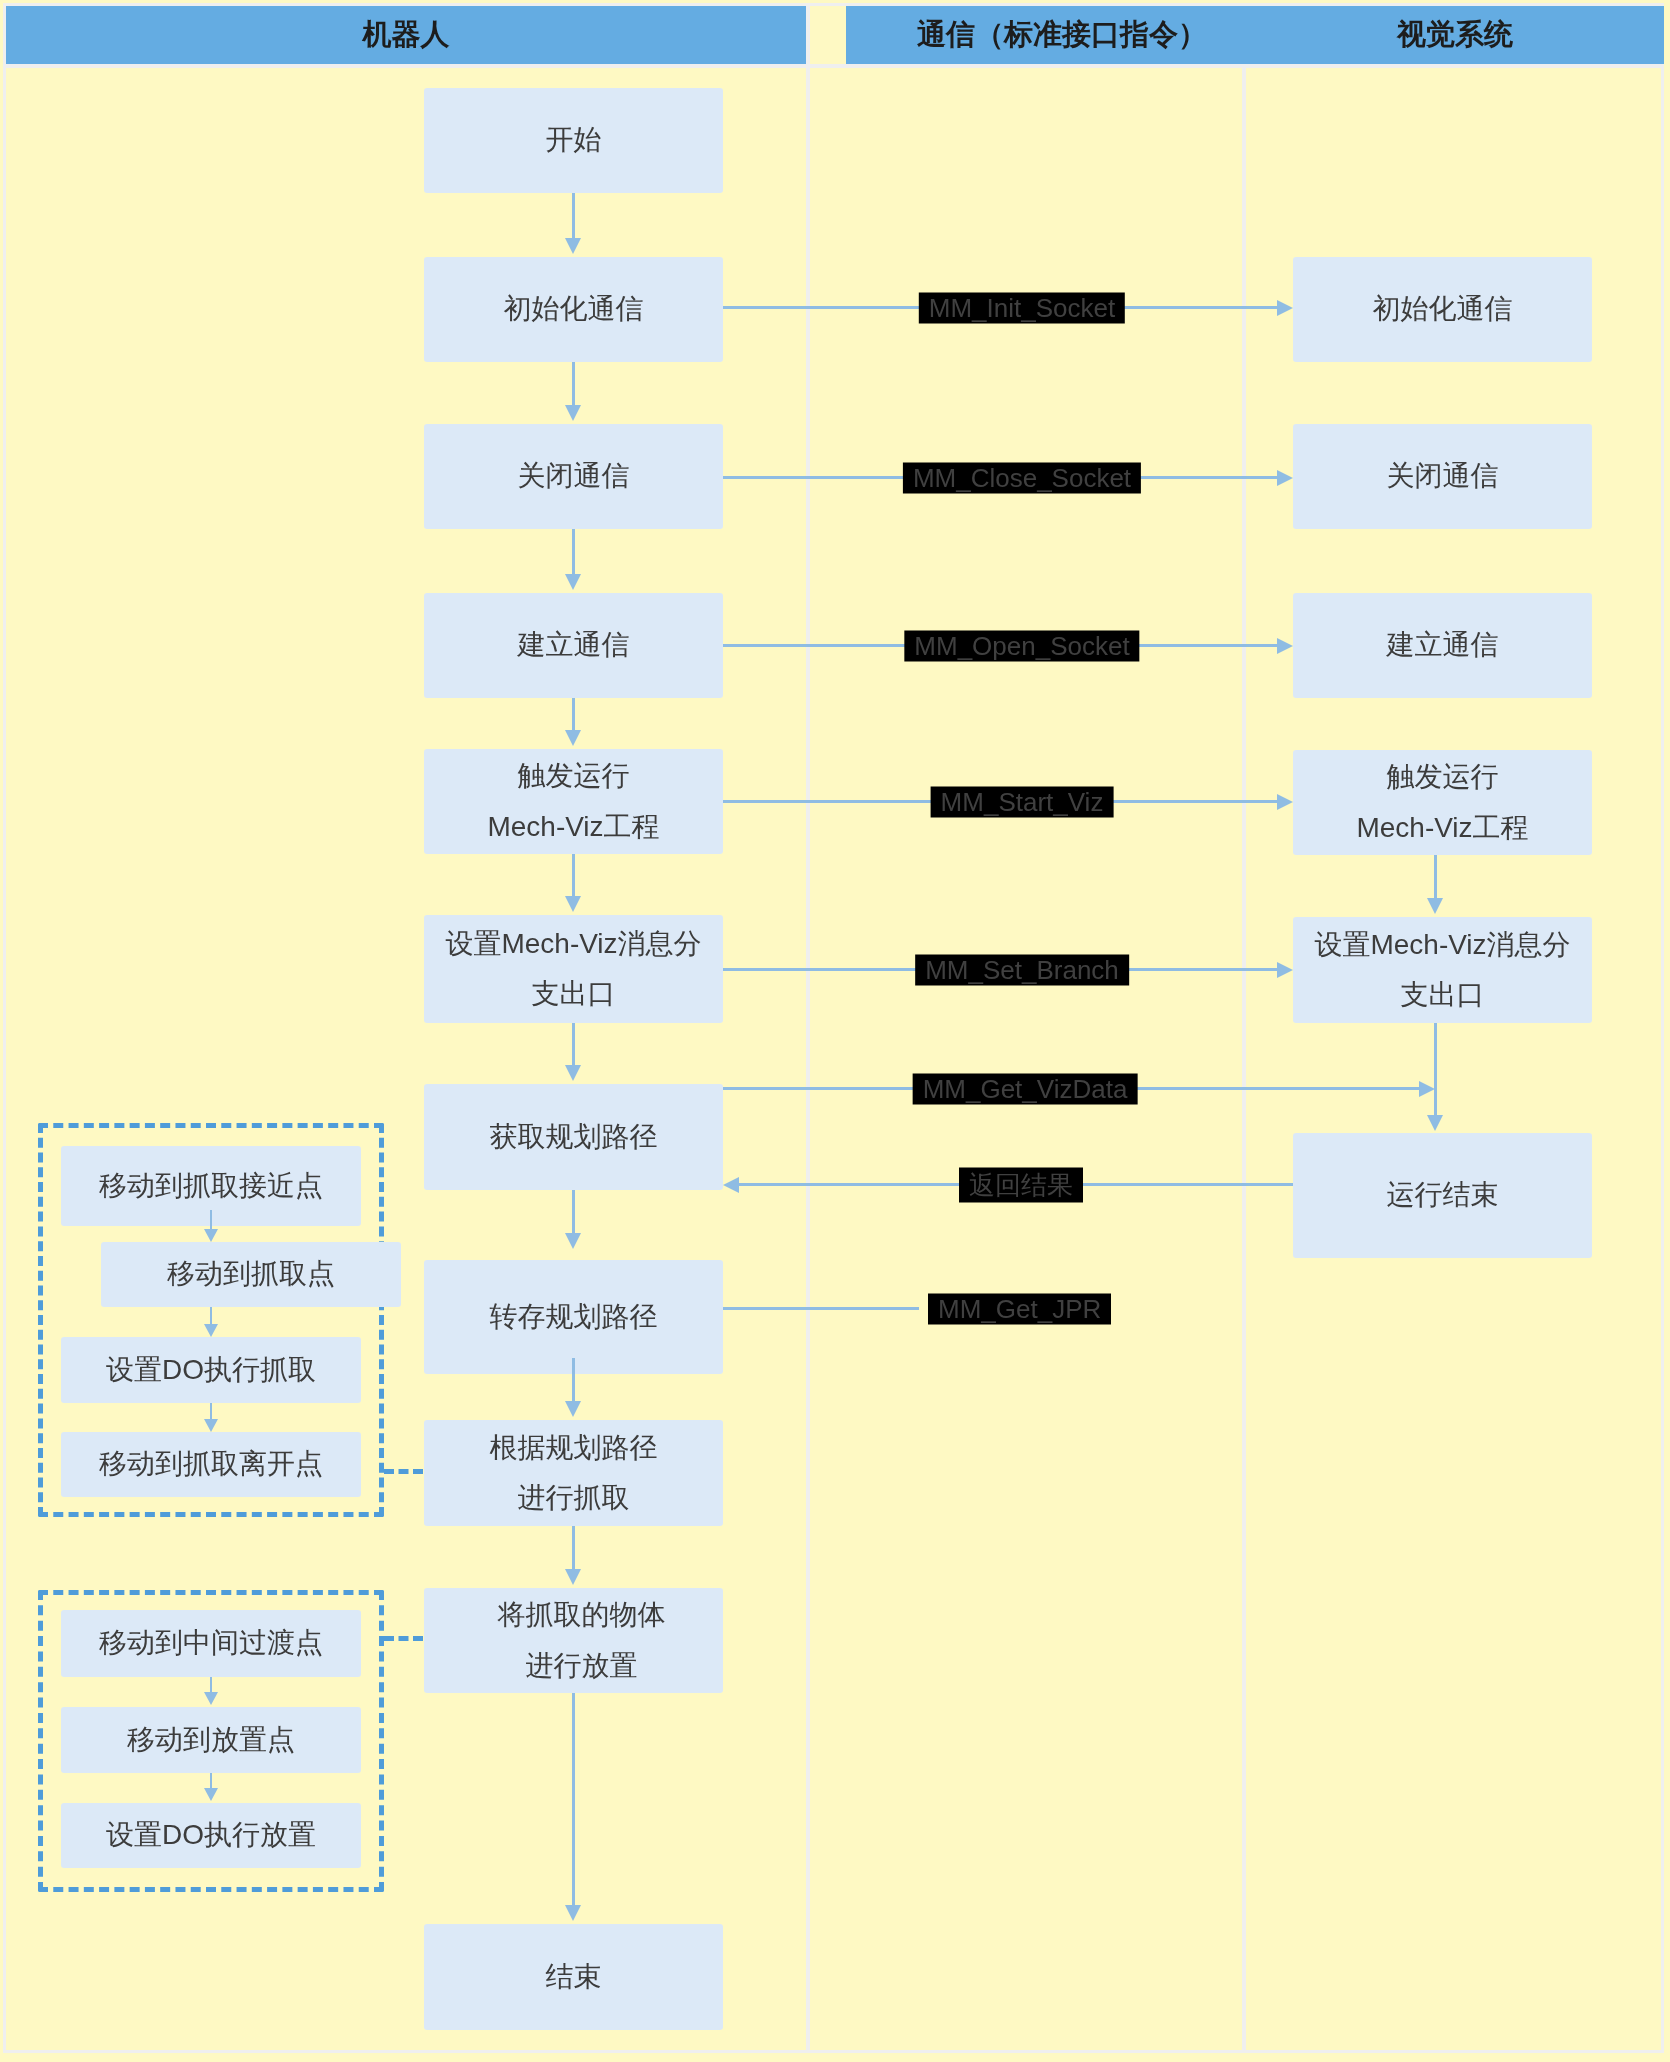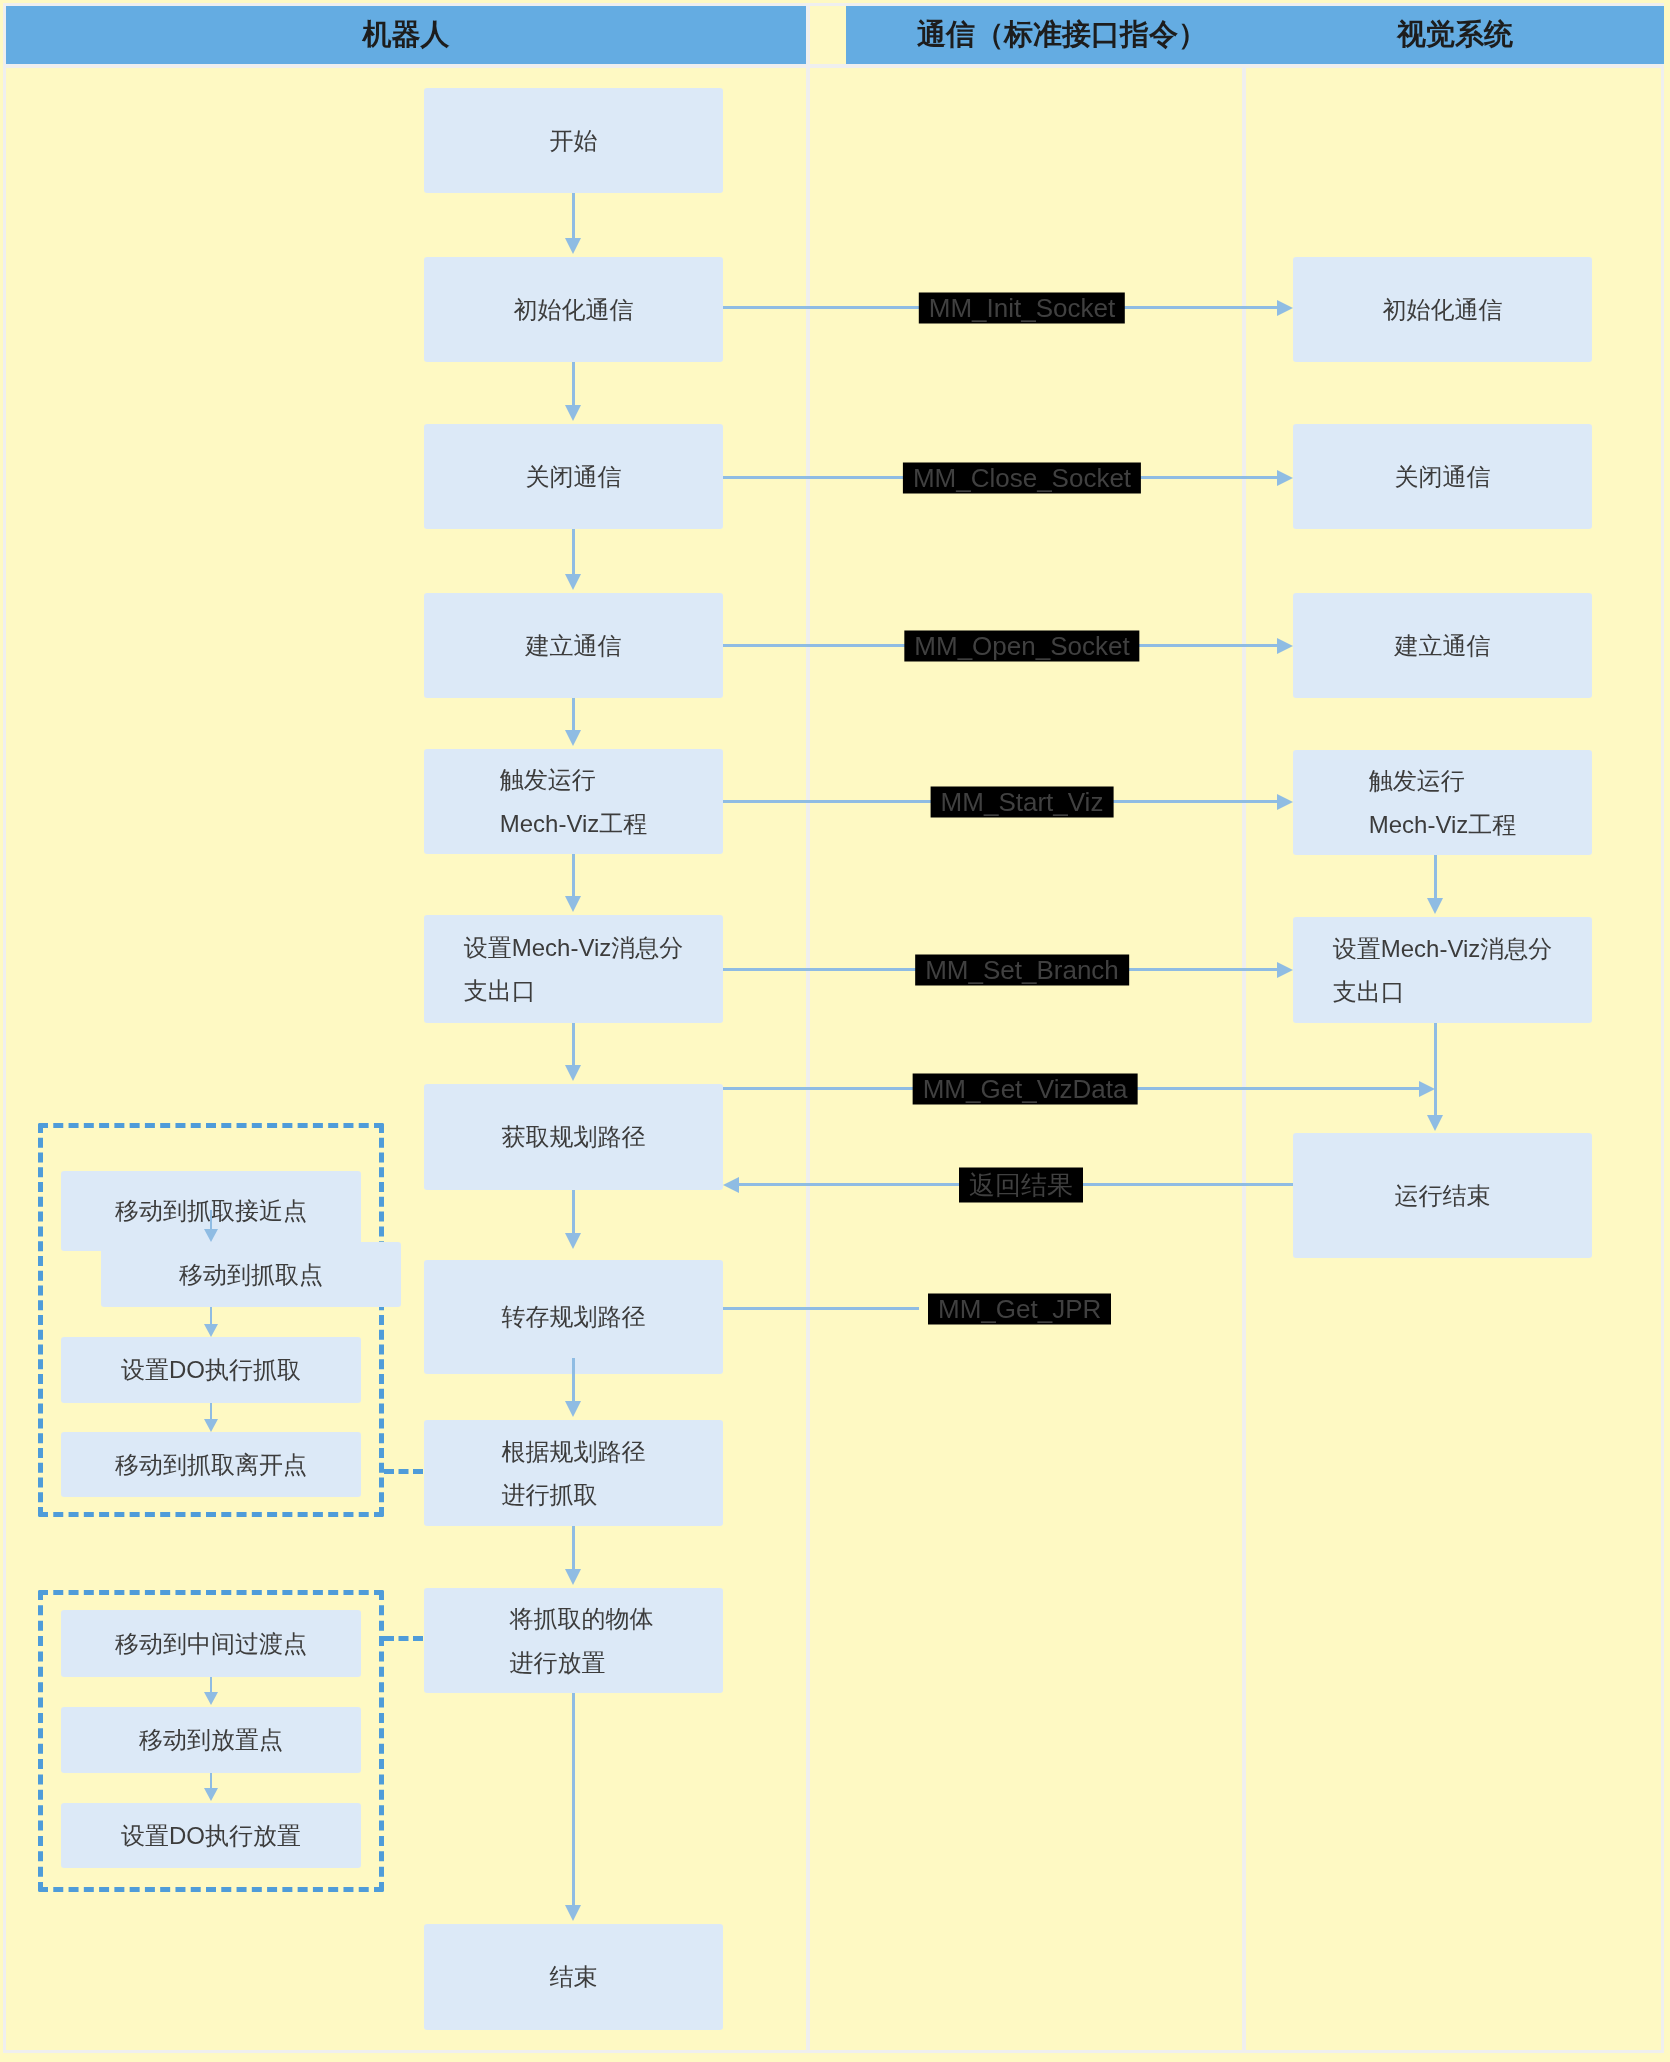--- a/index.html
+++ b/index.html
@@ -10,22 +10,22 @@
   
   .frame{position:absolute;left:3px;top:3px;width:1661px;height:2050px;
     border:3px solid #EFEFEF;box-sizing:border-box;}
   .vdivider{position:absolute;top:6px;width:4px;height:2047px;background:#EFEFEF;}
   .hdr-underline{position:absolute;left:3px;top:64px;width:1661px;height:4px;background:#EFEFEF;}
   
   .hcell{position:absolute;top:6px;height:58px;background:#64ACE2;color:#1D1D1D;
     font-weight:bold;font-size:29px;display:flex;align-items:center;justify-content:center;}
   
   .box{position:absolute;background:#DCE9F7;border-radius:3px;color:#3C3C3C;
-    font-size:24px;line-height:1.8;display:flex;align-items:center;justify-content:center;
-    text-align:left;white-space:pre-line;box-sizing:border-box;}
+    font-size:28px;line-height:1.8;display:flex;align-items:center;justify-content:center;
+    text-align:center;white-space:pre-line;box-sizing:border-box;}
   .main{left:424px;width:299px;}
   .vis{left:1293px;width:299px;}
   .mini{left:61px;width:300px;}
   
   .hl{position:absolute;height:3px;background:#8FBCE3;}
   .vl{position:absolute;width:3px;background:#8FBCE3;}
   .vl2{position:absolute;width:2px;background:#8FBCE3;}
   
   .ah{position:absolute;width:0;height:0;}
   .ah-down{border-left:8px solid transparent;border-right:8px solid transparent;border-top:16px solid #8FBCE3;}
@@ -136,21 +136,21 @@
   <div class="lbl" style="left:1025px;top:1089px;">MM_Get_VizData</div>
 
   <div class="hl" style="left:739px;top:1183px;width:554px;"></div>
   <div class="ah ah-left" style="left:723px;top:1177px;"></div>
   <div class="lbl" style="left:1021px;top:1185px;">返回结果</div>
 
   <div class="hl" style="left:723px;top:1307px;width:196px;"></div>
   <div class="lbl start" style="left:928px;top:1309px;">MM_Get_JPR</div>
 
   <div class="dashrect" style="left:38px;top:1123px;width:346px;height:394px;"></div>
-  <div class="box mini" style="top:1146px;height:80px;margin-top:25px;">移动到抓取接近点</div>
+  <div class="box mini" style="top:1146px;height:80px;">移动到抓取接近点</div>
   <div class="box mini" style="top:1242px;height:65px;margin-left:40px;">移动到抓取点</div>
   <div class="box mini" style="top:1337px;height:66px;">设置DO执行抓取</div>
   <div class="box mini" style="top:1432px;height:65px;">移动到抓取离开点</div>
   <div class="vl2" style="left:210px;top:1210px;height:19px;"></div>
   <div class="ah ah-down sm" style="left:204px;top:1229px;"></div>
   <div class="vl2" style="left:210px;top:1307px;height:17px;"></div>
   <div class="ah ah-down sm" style="left:204px;top:1324px;"></div>
   <div class="vl2" style="left:210px;top:1403px;height:16px;"></div>
   <div class="ah ah-down sm" style="left:204px;top:1419px;"></div>
   <div class="dashline" style="left:384px;top:1469px;width:39px;"></div>

